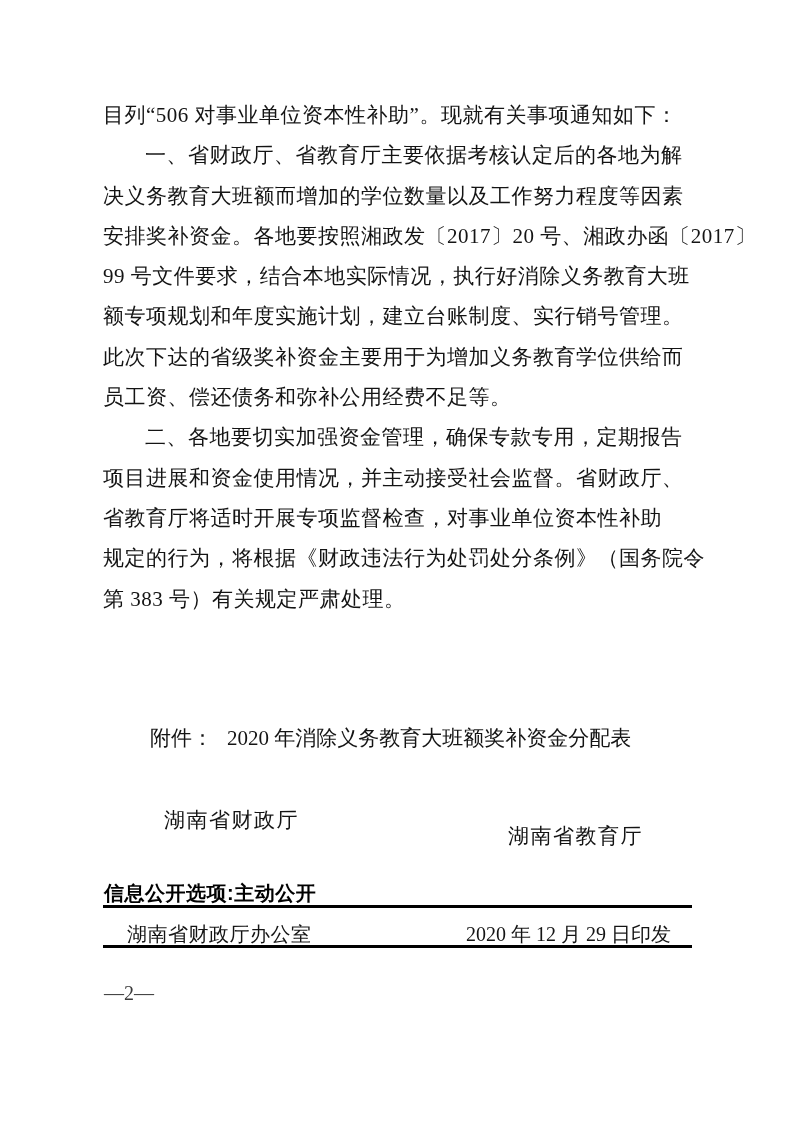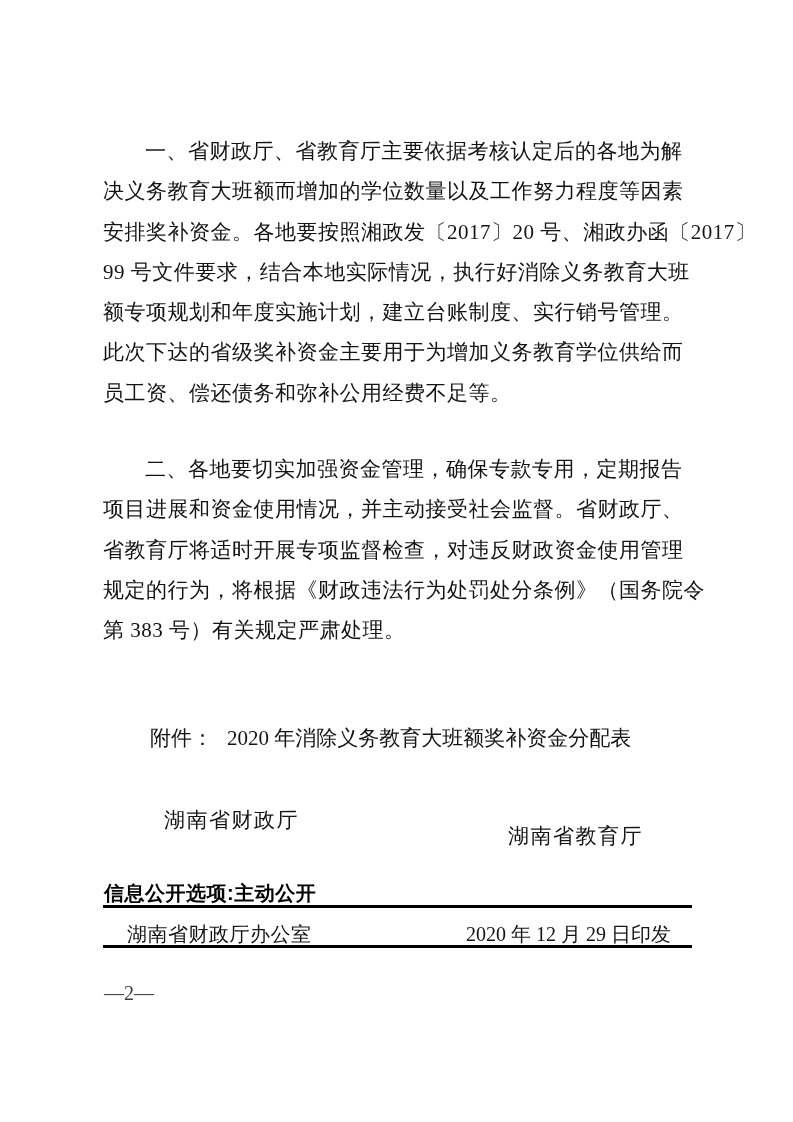--- a/index.html
+++ b/index.html
@@ -23,21 +23,20 @@
     width: 592px;
     font-size: 21px;
     line-height: 40.3px;
     letter-spacing: 0.5px;
   }
   .line {
     white-space: nowrap;
   }
   .line.indent {
     text-indent: 42px;
-    margin-top: 36px;
   }
   .attachment {
     position: absolute;
     left: 150px;
     top: 684px;
     font-size: 21px;
     white-space: nowrap;
     margin-top: 40px;
   }
   .attachment .att-title {
@@ -118,30 +117,31 @@
     color: #3a3a3a;
     white-space: nowrap;
   }
 </style>
 </head>
 <body>
 
 <div class="page">
 
   <div class="text-block">
+    <div class="line">目列“506 对事业单位资本性补助”。现就有关事项通知如下：</div>
     <div class="line indent">一、省财政厅、省教育厅主要依据考核认定后的各地为解</div>
     <div class="line">决义务教育大班额而增加的学位数量以及工作努力程度等因素</div>
     <div class="line">安排奖补资金。各地要按照湘政发〔2017〕20 号、湘政办函〔2017〕</div>
     <div class="line">99 号文件要求，结合本地实际情况，执行好消除义务教育大班</div>
     <div class="line">额专项规划和年度实施计划，建立台账制度、实行销号管理。</div>
     <div class="line">此次下达的省级奖补资金主要用于为增加义务教育学位供给而</div>
     <div class="line">员工资、偿还债务和弥补公用经费不足等。</div>
     <div class="line indent">二、各地要切实加强资金管理，确保专款专用，定期报告</div>
     <div class="line">项目进展和资金使用情况，并主动接受社会监督。省财政厅、</div>
-    <div class="line">省教育厅将适时开展专项监督检查，对违反财政资金使用管理</div>
+    <div class="line">省教育厅将适时开展专项监督检查，对事业单位资本性补助</div>
     <div class="line">规定的行为，将根据《财政违法行为处罚处分条例》（国务院令</div>
     <div class="line">第 383 号）有关规定严肃处理。</div>
   </div>
 
   <div class="attachment">
     <span>附件：</span><span class="att-title">2020 年消除义务教育大班额奖补资金分配表</span>
   </div>
 
   <div class="sig-left">湖南省财政厅</div>
   <div class="sig-right">湖南省教育厅</div>

